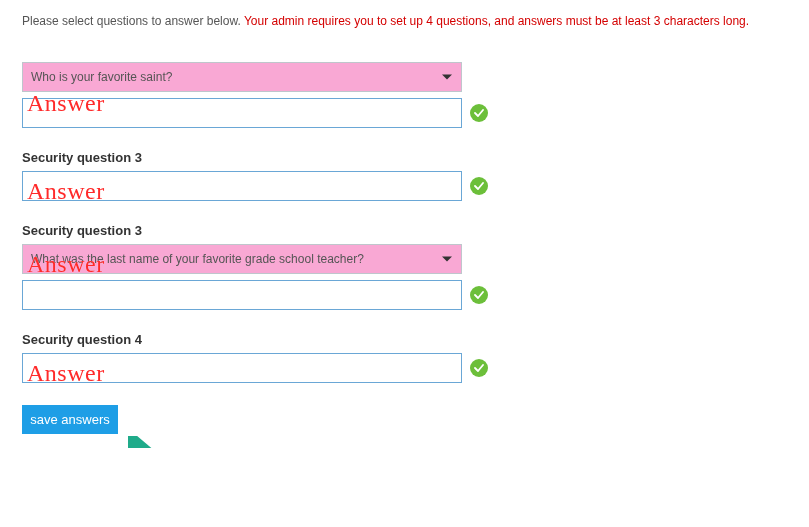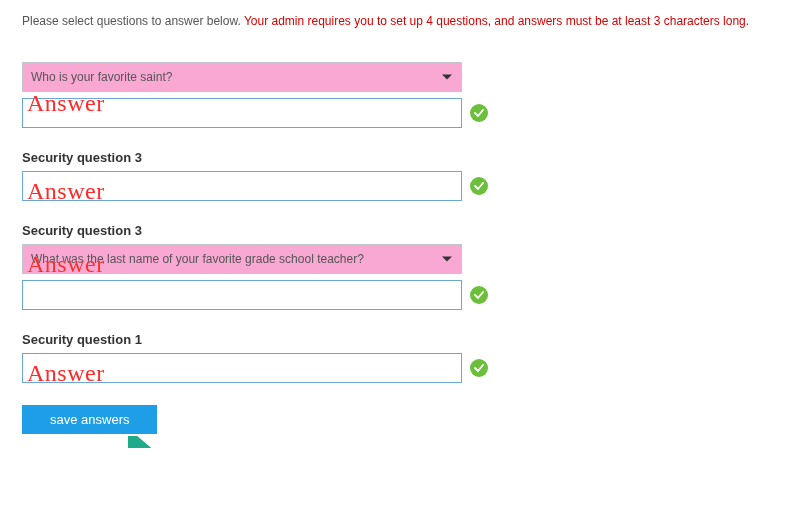--- a/index.html
+++ b/index.html
@@ -100,21 +100,21 @@
       pointer-events: none;
       z-index: 5;
       line-height: 1;
       text-shadow: 0 0 1px rgba(255,255,255,0.6);
     }
     .btn {
       display: inline-block;
       border: none;
       color: #fff;
       font-size: 13px;
-      padding: 7px 28px;
+      padding: 7px 8px;
       cursor: pointer;
       text-align: center;
       min-width: 96px;
     }
     .btn-primary { background: #1e9ee6; }
     .btn-row { margin-top: 20px; }
     .arrow-wrap {
       position: absolute;
       left: 128px;
       top: 436px;
@@ -170,21 +170,21 @@
     <span class="ok-badge">
       <svg width="10" height="10" viewBox="0 0 10 10">
           <path d="M1 5 L4 8 L9 2" stroke="#fff" stroke-width="1.8" fill="none" stroke-linecap="round" stroke-linejoin="round"></path>
         </svg>
     </span>
   </div>
   <span class="callout">Answer</span>
 </div>
 
 <div class="qgroup">
-  <span class="qlabel">Security question 1</span>
+  <span class="qlabel">Security question 4</span>
   <div class="answer-row">
     <input type="password" class="answer-input" style="">
     <span class="ok-badge">
       <svg width="10" height="10" viewBox="0 0 10 10">
           <path d="M1 5 L4 8 L9 2" stroke="#fff" stroke-width="1.8" fill="none" stroke-linecap="round" stroke-linejoin="round"></path>
         </svg>
     </span>
   </div>
   <span class="callout">Answer</span>
 </div>

